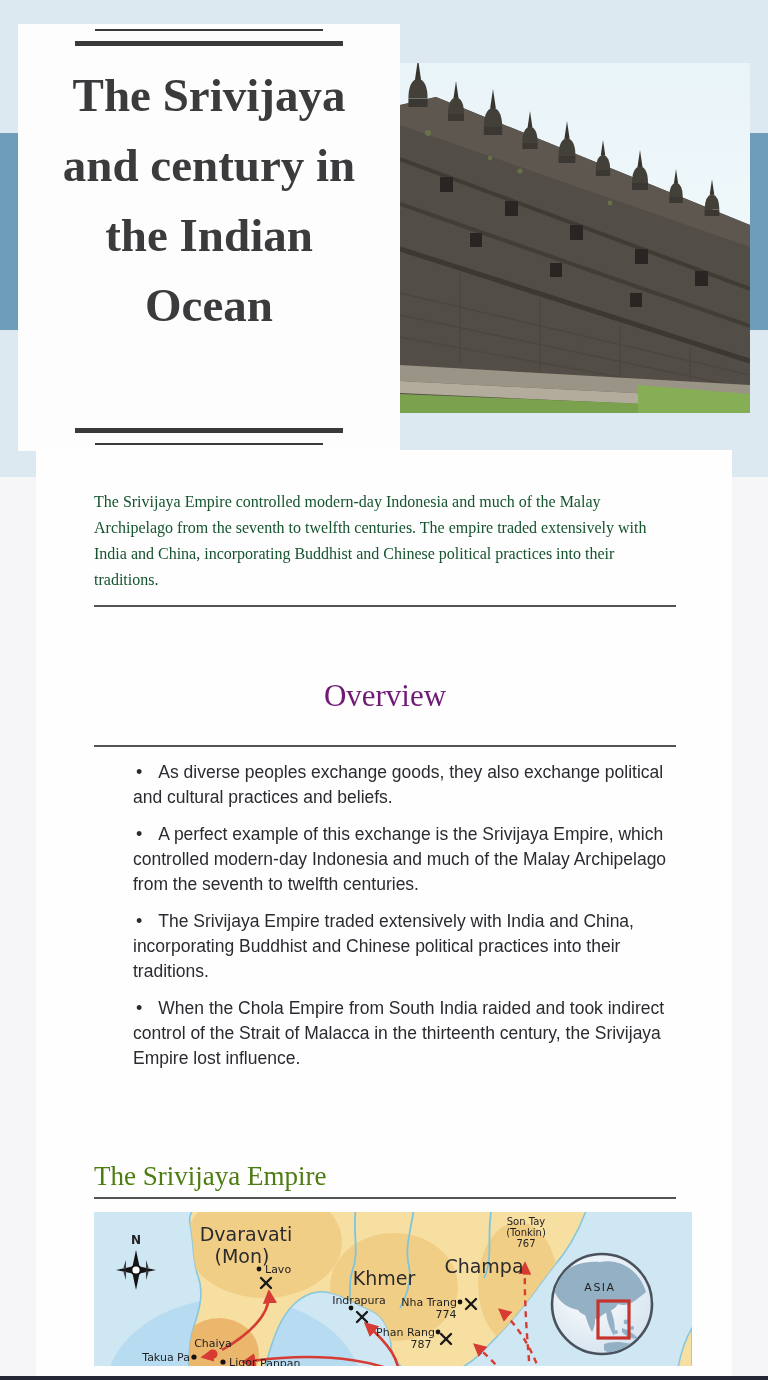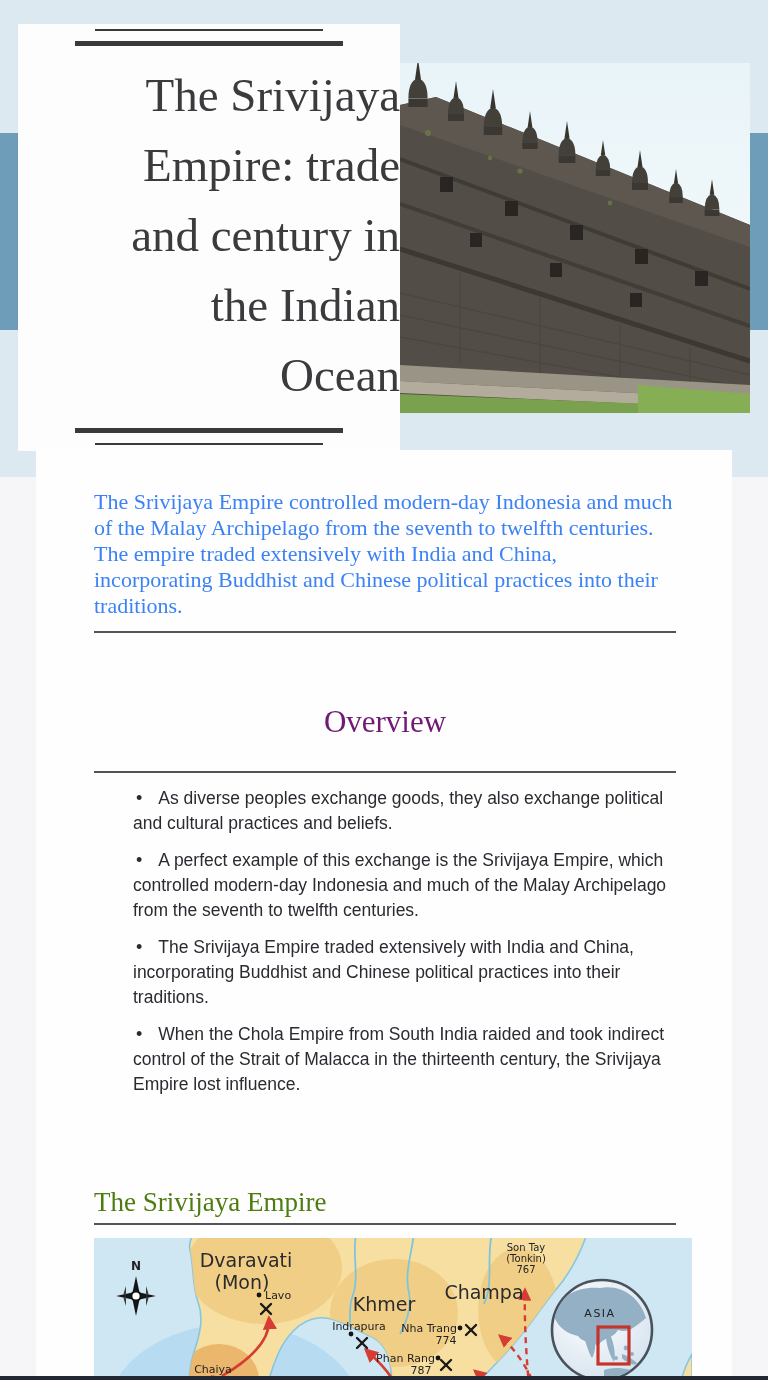--- a/index.html
+++ b/index.html
@@ -10,31 +10,31 @@
   .bg-top{position:absolute;left:0;top:0;width:768px;height:477px;background:#dde9f1;}
   .bg-band{position:absolute;left:0;top:133px;width:768px;height:197px;background:#6d9db8;}
   .bottom-bar{position:absolute;left:0;top:1376px;width:768px;height:4px;background:#232834;z-index:9;}
 
   
   .title-card{position:absolute;left:18px;top:24px;width:382px;height:427px;background:#fdfdfd;z-index:2;}
   .rule{position:absolute;left:50%;transform:translateX(-50%);background:#3a3a3a;}
   .rule.thin{width:228px;height:2px;}
   .rule.thick{width:268px;height:5px;}
   .r1{top:5px;} .r2{top:17px;} .r3{top:404px;} .r4{top:419px;}
-  .main-title{position:absolute;left:0;top:36px;width:100%;text-align:right;
-    font-family:"Liberation Serif",serif;font-weight:400;color:#3b3b3e;
+  .main-title{position:absolute;left:0;top:36px;width:100%;text-align:center;
+    font-family:"Liberation Serif",serif;font-weight:700;color:#3b3b3e;
     font-size:47px;line-height:70px;}
 
   
   .photo{position:absolute;left:400px;top:63px;width:350px;height:350px;z-index:2;overflow:hidden;}
 
   
   .content-card{position:absolute;left:36px;top:450px;width:696px;height:930px;background:#fefefe;z-index:3;}
   .intro{margin:39px 56px 0 58px;font-family:"Liberation Serif",serif;
-    font-size:22px;line-height:26px;color:#3b82f6;}
+    font-size:16px;line-height:26px;color:#14532d;}
   .hrule{height:0;border-top:2px solid #545454;margin:0 56px 0 58px;}
   .hr-intro{margin-top:12px;}
   .overview-head{margin:72px 56px 0 58px;text-align:center;font-family:"Liberation Serif",serif;
     font-size:31px;color:#701a75;line-height:34px;}
   .hr-overview{margin-top:32px;}
   .bullets{margin:13px 56px 0 97px;padding:0;list-style:none;
     font-size:17.5px;line-height:25px;color:#2b2a31;}
   .bullets li{margin:12px 0 3px 0;}
   .marker::before{content:"\2022";padding-left:3px;padding-right:16px;font-size:18px;}
   .section-head{margin:90px 56px 0 58px;font-family:"Liberation Serif",serif;
@@ -51,21 +51,20 @@
 <body>
 
 <div class="bg-top"></div>
 <div class="bg-band"></div>
 
 <div class="title-card">
   <div class="rule thin r1"></div>
   <div class="rule thick r2"></div>
   <div class="main-title">
     <div>The Srivijaya</div>
-    <div>Empire: trade</div>
     <div>and century in</div>
     <div>the Indian</div>
     <div>Ocean</div>
   </div>
   <div class="rule thick r3"></div>
   <div class="rule thin r4"></div>
 </div>
 
 <div class="photo">
   <svg width="350" height="350" viewBox="0 0 350 350">

